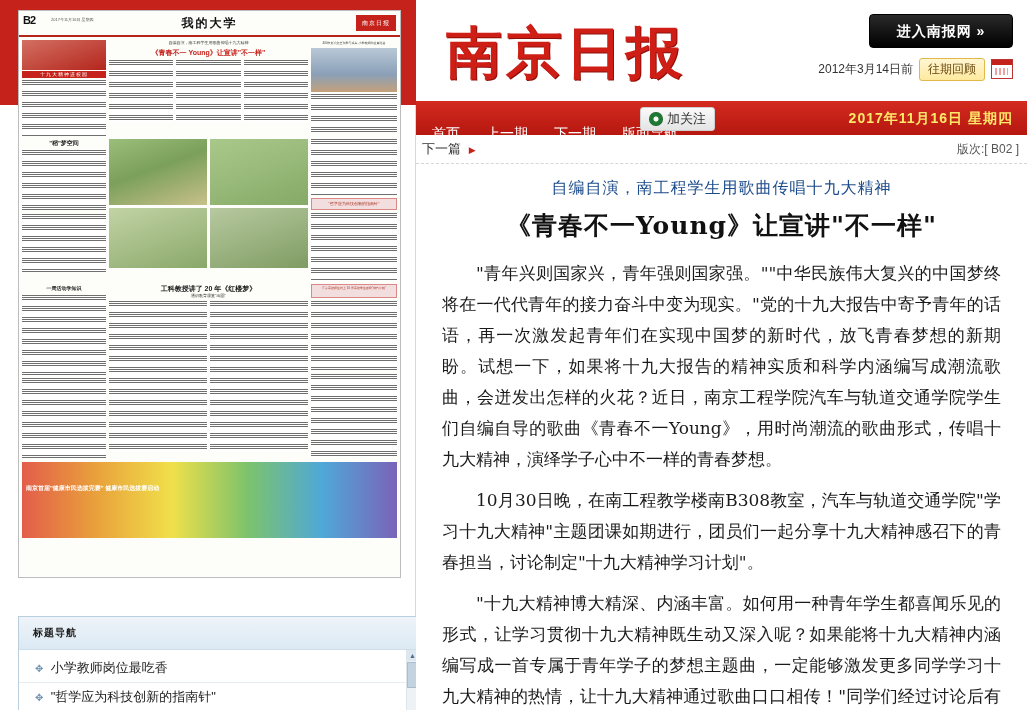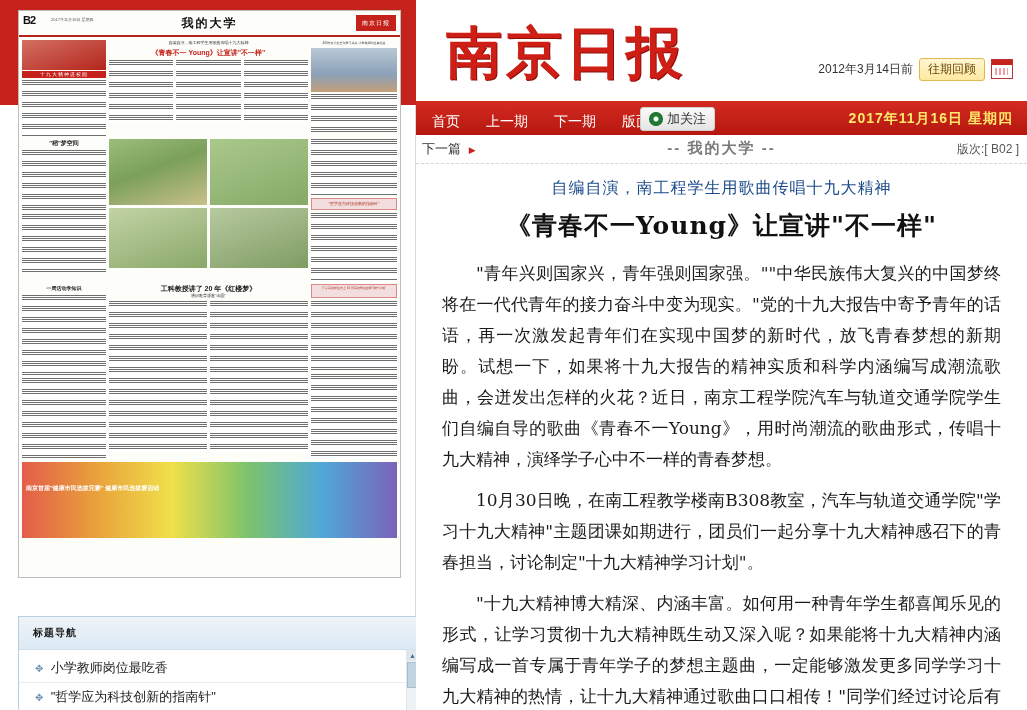--- a/index.html
+++ b/index.html
@@ -299,21 +299,21 @@
   }
 
   .navbar {
     position: relative;
     height: 34px;
     background: linear-gradient(to bottom,#d42b20,#b5170f);
     color: #fff;
   }
   .navbar .nav-links {
     position: absolute;
-    left: 16px; top: 4px;
+    left: 16px; top: 16px;
     height: 34px;
     display: flex;
     align-items: center;
     gap: 26px;
     font-size: 14px;
   }
   .navbar .nav-links span { cursor: pointer; }
   .follow-btn {
     position: absolute;
     left: 224px; top: 6px;
@@ -519,20 +519,21 @@
         <div class="up">▲</div>
         <div class="thumbbar"></div>
       </div>
     </div>
   </div>
 
   <div class="right-panel">
 
     <div class="masthead">
       <div class="masthead-logo">南京日报</div>
+      <div class="btn-enter">进入南报网 »</div>
       <div class="date-line">
         <span>2012年3月14日前</span>
         <span class="btn-archive">往期回顾</span>
         <span class="cal-icon"></span>
       </div>
     </div>
 
     <div class="navbar">
       <div class="nav-links">
         <span>首页</span>
@@ -545,21 +546,20 @@
         <span>加关注</span>
       </div>
       <div class="nav-date">2017年11月16日  星期四</div>
     </div>
 
     <div class="subbar">
       <div class="nextpiece">
         <span>下一篇</span>
         <span class="tri">▶</span>
       </div>
-      <div class="section">--  我的大学  --</div>
       <div class="banci">版次:[ B02 ]</div>
     </div>
 
     <div class="article">
       <div class="art-sub">自编自演，南工程学生用歌曲传唱十九大精神</div>
       <div class="art-title">《青春不一Young》让宣讲"不一样"</div>
       <p class="art-p">"青年兴则国家兴，青年强则国家强。""中华民族伟大复兴的中国梦终将在一代代青年的接力奋斗中变为现实。"党的十九大报告中寄予青年的话语，再一次激发起青年们在实现中国梦的新时代，放飞青春梦想的新期盼。试想一下，如果将十九大报告的精神实质和科学内涵编写成潮流歌曲，会迸发出怎样的火花？近日，南京工程学院汽车与轨道交通学院学生们自编自导的歌曲《青春不一Young》，用时尚潮流的歌曲形式，传唱十九大精神，演绎学子心中不一样的青春梦想。</p>
       <p class="art-p">10月30日晚，在南工程教学楼南B308教室，汽车与轨道交通学院"学习十九大精神"主题团课如期进行，团员们一起分享十九大精神感召下的青春担当，讨论制定"十九大精神学习计划"。</p>
       <p class="art-p">"十九大精神博大精深、内涵丰富。如何用一种青年学生都喜闻乐见的形式，让学习贯彻十九大精神既生动又深入呢？如果能将十九大精神内涵编写成一首专属于青年学子的梦想主题曲，一定能够激发更多同学学习十九大精神的热情，让十九大精神通过歌曲口口相传！"同学们经过讨论后有了创意，并且马上行动了起来，找歌曲，编歌词，排舞蹈……</p>
     </div>

